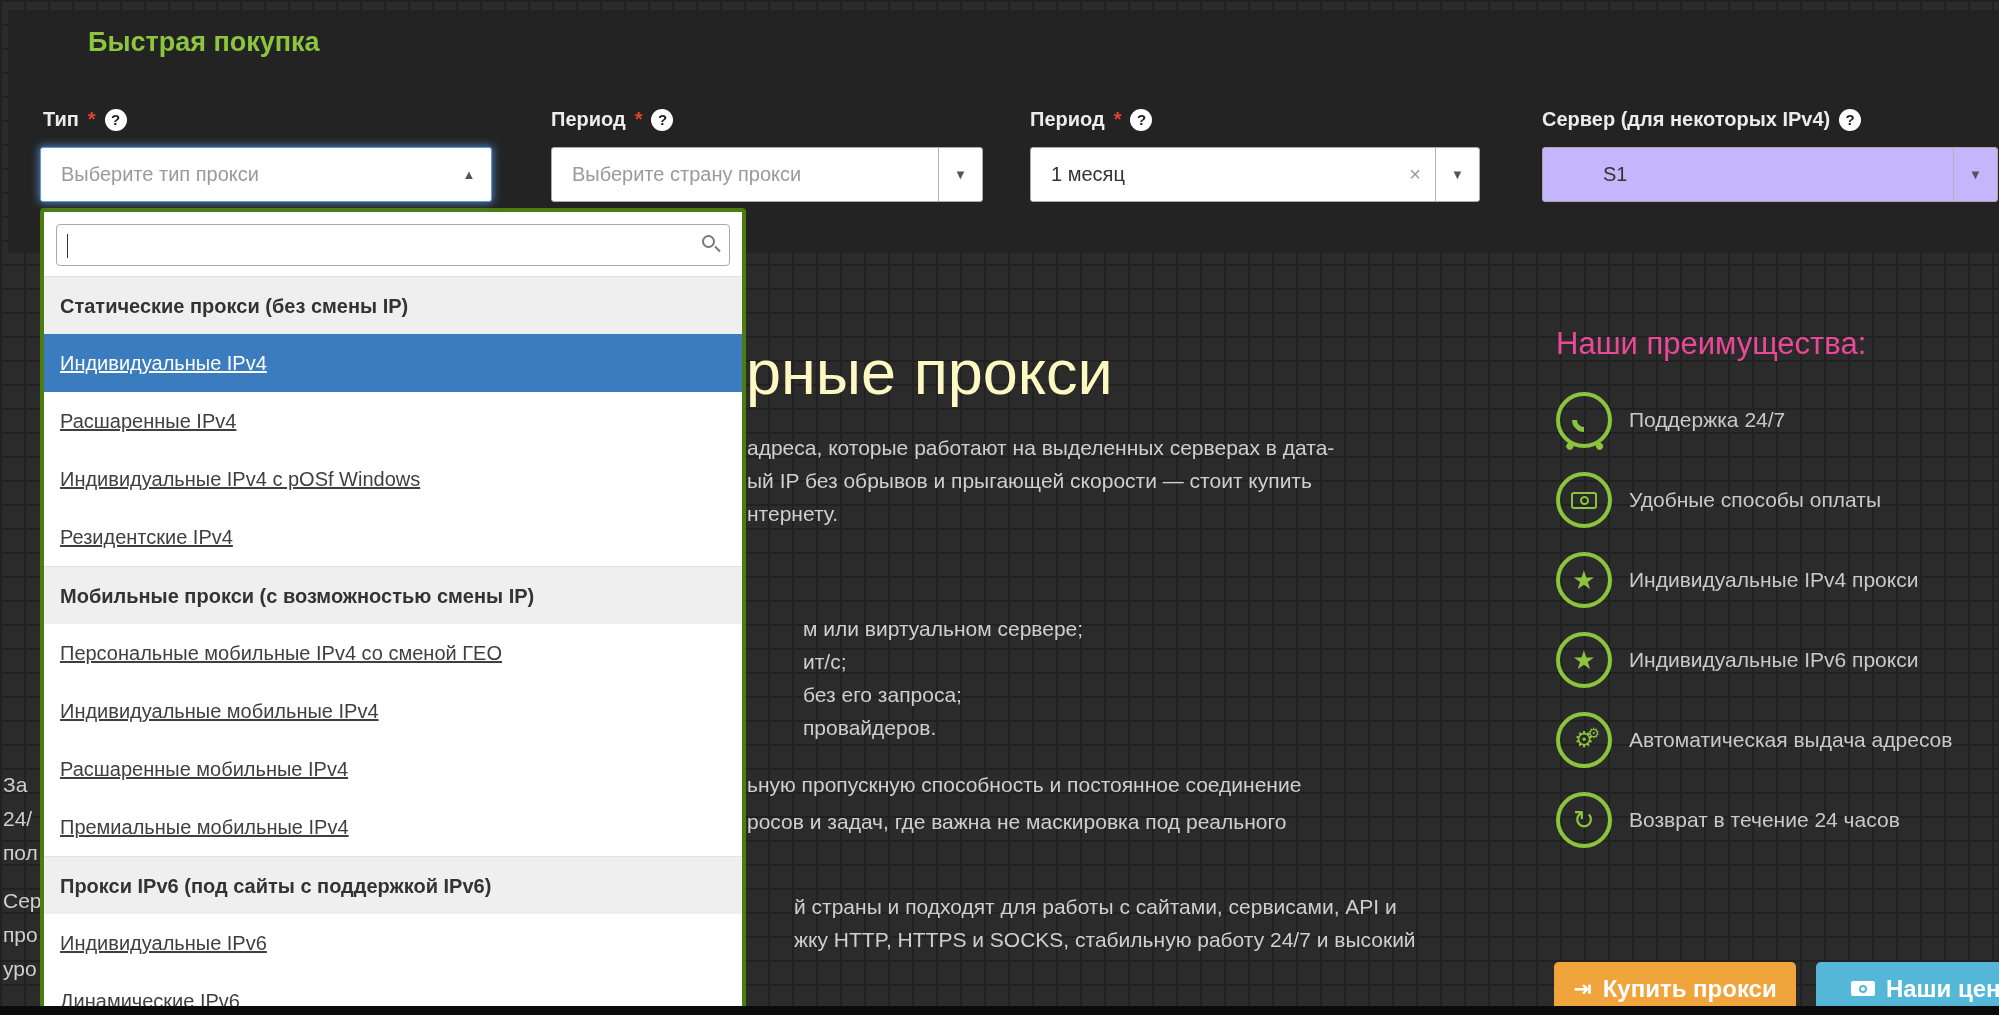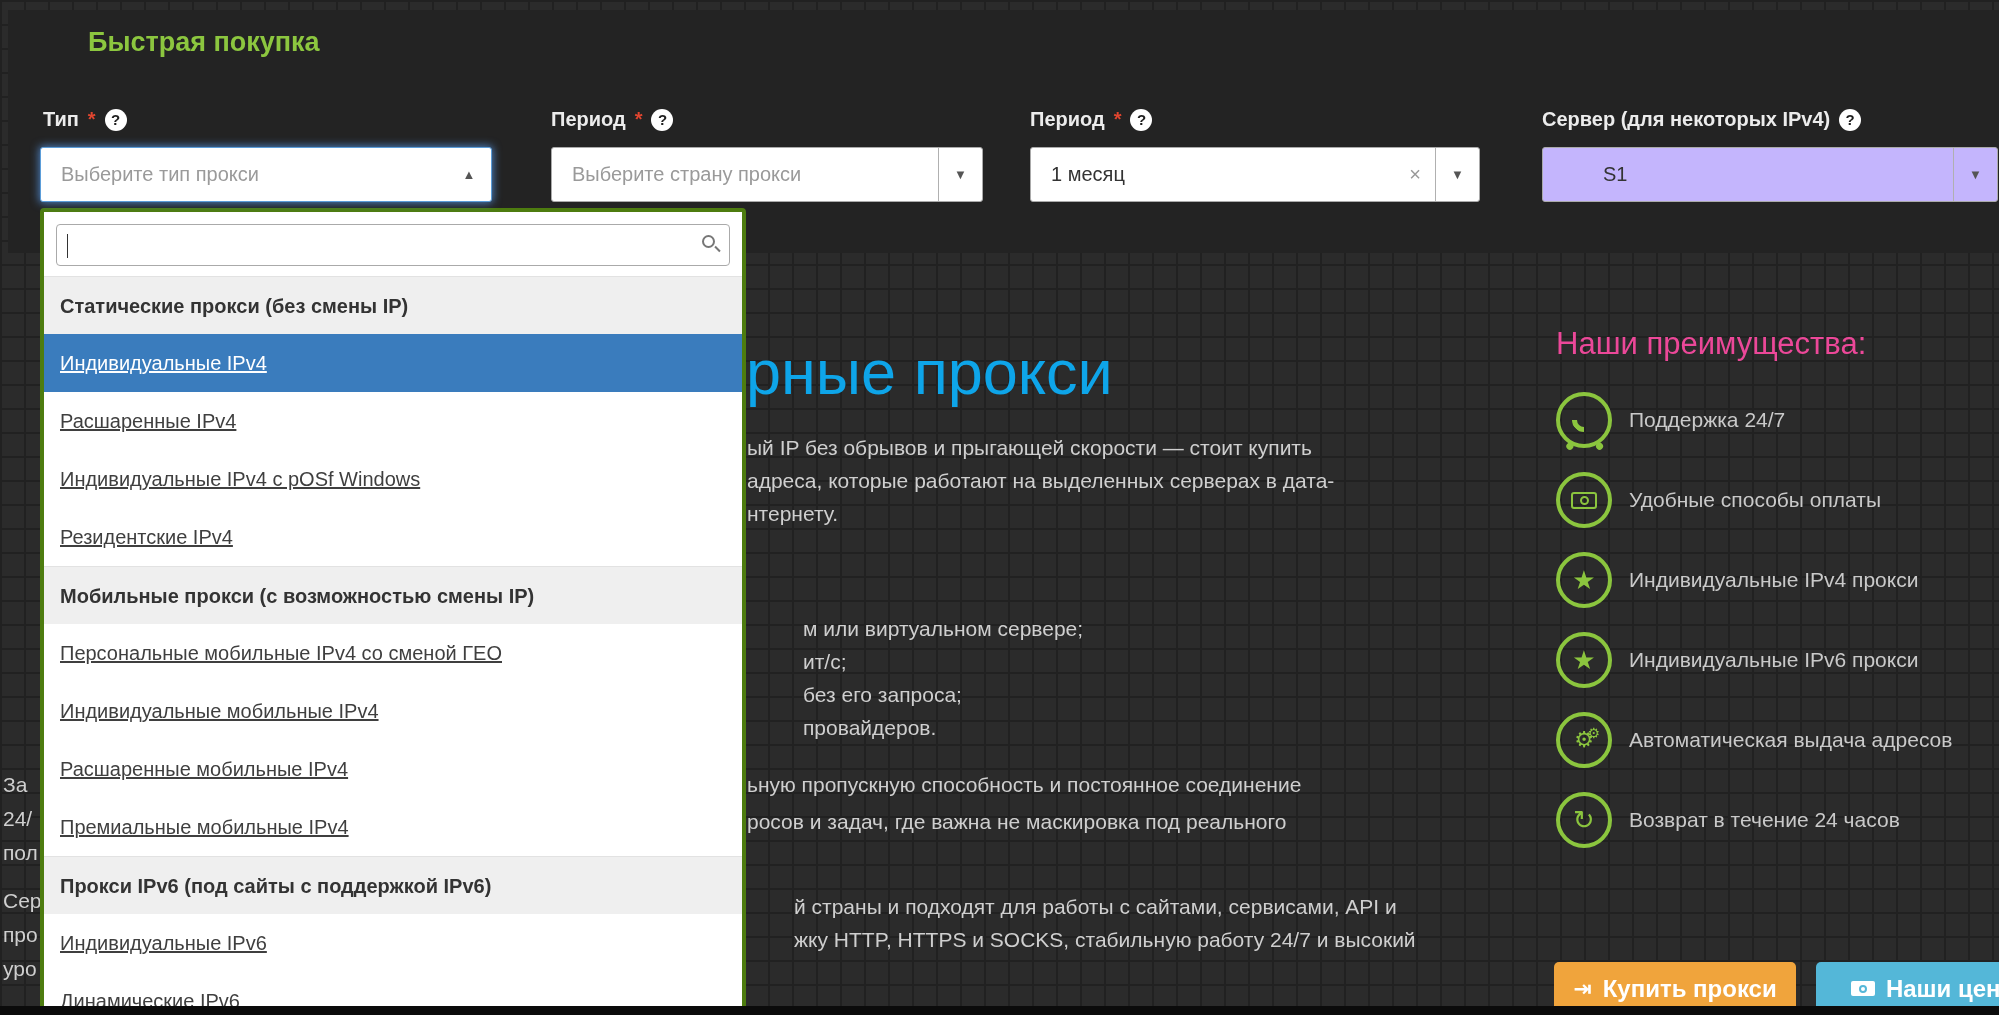--- a/index.html
+++ b/index.html
@@ -52,21 +52,21 @@
   #dd-search-input { position:absolute; inset:0; border:0; outline:none; padding:0 40px 0 10px; font-size:19px; font-family:inherit; background:transparent; }
   .caret { position:absolute; left:10px; top:9px; width:1px; height:24px; background:#333; }
   .search-glyph { position:absolute; right:14px; top:10px; width:13px; height:13px; border:2px solid #777; border-radius:50%; }
   .search-glyph::after { content:""; position:absolute; left:10px; top:11px; width:7px; height:2px; background:#777; transform:rotate(45deg); }
   .dd-row { height:58px; line-height:58px; padding:0 16px; font-size:20px; white-space:nowrap; overflow:hidden; }
   .dd-row.group { background:#efefef; font-weight:bold; color:#333; border-top:1px solid #e2e2e2; }
   .dd-row.option { color:#3f3f3f; cursor:pointer;text-decoration:underline; }
   .dd-row.option.selected { background:#3a7cbd; color:#fff; }
 
   
-  #hero-heading { left:746px; top:336px; font-size:63px; color:#0ea5e9; z-index:5; white-space:nowrap; }
+  #hero-heading { left:746px; top:336px; font-size:63px; color:#fef9c3; z-index:5; white-space:nowrap; }
   .bg-block { position:absolute; z-index:5; color:#cfcfcf; font-size:21px; white-space:nowrap; }
   .bg-line { }
   .intro-paragraph-fragment { left:747px; top:436px; } .intro-paragraph-fragment .bg-line { height:33px; }
   .feature-list-fragment { left:783px; top:617px;padding-left:20px; } .feature-list-fragment .bg-line { height:33px; }
   .bandwidth-paragraph-fragment { left:747px; top:773px; } .bandwidth-paragraph-fragment .bg-line { height:37px; }
   .country-paragraph-fragment { left:747px; top:895px;padding-left:47px; } .country-paragraph-fragment .bg-line { height:33px; }
   .left-edge-fragment-a { left:3px; top:773px; } .left-edge-fragment-a .bg-line { height:34px; }
   .left-edge-fragment-b { left:3px; top:889px; } .left-edge-fragment-b .bg-line { height:34px; }
 
   
@@ -167,22 +167,22 @@
       <div class="dd-row option">Премиальные мобильные IPv4</div>
       <div class="dd-row group">Прокси IPv6 (под сайты с поддержкой IPv6)</div>
       <div class="dd-row option">Индивидуальные IPv6</div>
       <div class="dd-row option">Динамические IPv6</div>
     </div>
 </div>
 
 <div class="abs" id="hero-heading">рные прокси</div>
 <div id="bg-blocks">
     <div class="bg-block intro-paragraph-fragment">
+      <div class="bg-line">адреса, которые работают на выделенных серверах в дата-</div>
       <div class="bg-line">ый IP без обрывов и прыгающей скорости — стоит купить</div>
-      <div class="bg-line">адреса, которые работают на выделенных серверах в дата-</div>
       <div class="bg-line">нтернету.</div>
     </div>
     <div class="bg-block feature-list-fragment">
       <div class="bg-line">м или виртуальном сервере;</div>
       <div class="bg-line">ит/с;</div>
       <div class="bg-line">без его запроса;</div>
       <div class="bg-line">провайдеров.</div>
     </div>
     <div class="bg-block bandwidth-paragraph-fragment">
       <div class="bg-line">ьную пропускную способность и постоянное соединение</div>

